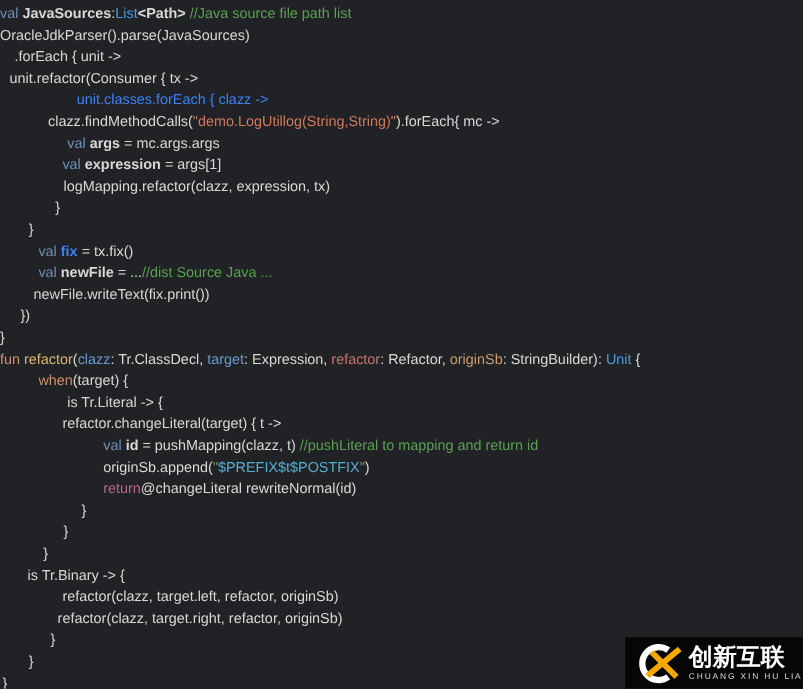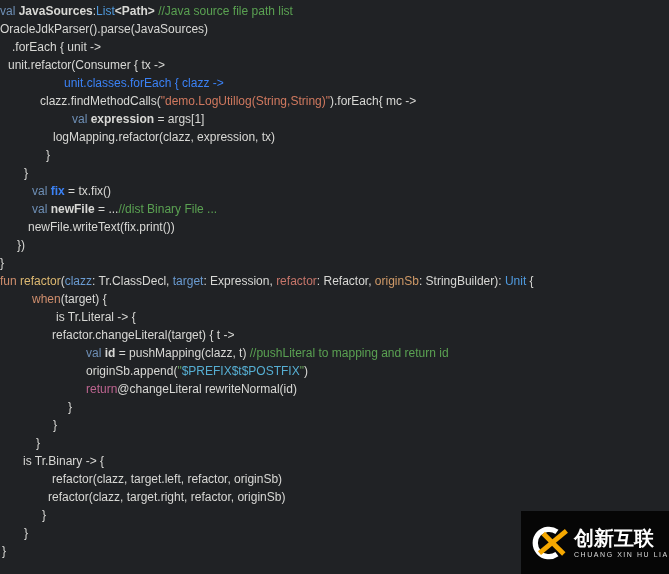--- a/index.html
+++ b/index.html
@@ -13,21 +13,21 @@
   }
   .code {
     position:absolute; top:0; left:0; right:0; bottom:0;
     padding-top:2px;
     font-size:12px; line-height:18px;
   }
   .line { height:18px; white-space:pre; }
   .line span { vertical-align:top; }
   .watermark {
     position:absolute; right:0; bottom:0;
-    width:148px; height:63px;
+    width:148px; height:43px;
     background:var(--wm-bg);
     display:flex; align-items:center;
     padding:0 6px 0 9px;
     gap:6px;
   }
   .wm-text { display:flex; flex-direction:column; justify-content:center; }
   .wm-brand { font-size:20px; font-weight:700; color:#ffffff; line-height:1.05; white-space:nowrap; }
   .wm-sub   { font-size:7px; color:#dcdcdc; letter-spacing:1.55px; white-space:nowrap; margin-top:2px; }
   .logo { flex:0 0 auto; }
   .c-stroke { stroke:#ffffff; fill:none; }
@@ -36,26 +36,27 @@
 </head>
 <body>
 
 <div class="code">
     <div class="line" style="padding-left: 0px;"><span style="color: rgb(110, 143, 182);">val </span><span style="color: rgb(216, 216, 213); font-weight: 700;">JavaSources</span><span style="color: rgb(216, 216, 213);">:</span><span style="color: rgb(79, 154, 222);">List</span><span style="color: rgb(216, 216, 213); font-weight: 700;">&lt;Path&gt;</span><span style="color: rgb(216, 216, 213);"> </span><span style="color: rgb(90, 161, 82);">//Java source file path list</span></div>
     <div class="line" style="padding-left: 0px;"><span style="color: rgb(216, 216, 213);">OracleJdkParser().parse(JavaSources)</span></div>
     <div class="line" style="padding-left: 12px;"><span style="color: rgb(216, 216, 213);">.forEach { unit -&gt;</span></div>
     <div class="line" style="padding-left: 8px;"><span style="color: rgb(216, 216, 213);">unit.refactor(Consumer { tx -&gt;</span></div>
     <div class="line" style="padding-left: 24px;"><span style="color: #3b82f6; margin-left: 40px;">unit.classes.forEach { clazz -&gt;</span></div>
     <div class="line" style="padding-left: 40px;"><span style="color: rgb(216, 216, 213); text-align: center;">clazz.findMethodCalls(</span><span style="color: rgb(208, 121, 95);">"demo.LogUtillog(String,String)"</span><span style="color: rgb(216, 216, 213);">).forEach{ mc -&gt;</span></div>
-    <div class="line" style="padding-left: 72px;"><span style="color: rgb(110, 143, 182);">val </span><span style="color: rgb(216, 216, 213); font-weight: 700;">expression</span><span style="color: rgb(216, 216, 213);"> = args[1]</span></div>
+    <div class="line" style="padding-left: 56px;"><span style="color: rgb(110, 143, 182);">val </span><span style="color: rgb(216, 216, 213); font-weight: 700;">args</span><span style="color: rgb(216, 216, 213);"> = mc.args.args</span></div>
+    <div class="line" style="padding-left: 52px;"><span style="color: rgb(110, 143, 182);">val </span><span style="color: rgb(216, 216, 213); font-weight: 700;">expression</span><span style="color: rgb(216, 216, 213);"> = args[1]</span></div>
     <div class="line" style="padding-left: 53px;"><span style="color: rgb(216, 216, 213);">logMapping.refactor(clazz, expression, tx)</span></div>
     <div class="line" style="padding-left: 46px;"><span style="color: rgb(216, 216, 213);">}</span></div>
     <div class="line" style="padding-left: 24px;"><span style="color: rgb(216, 216, 213);">}</span></div>
     <div class="line" style="padding-left: 32px;"><span style="color: rgb(110, 143, 182);">val </span><span style="color: #3b82f6; font-weight: 700; text-align: right;">fix</span><span style="color: rgb(216, 216, 213);"> = tx.fix()</span></div>
-    <div class="line" style="padding-left: 32px;"><span style="color: rgb(110, 143, 182);">val </span><span style="color: rgb(216, 216, 213); font-weight: 700;">newFile</span><span style="color: rgb(216, 216, 213);"> = ...</span><span style="color: rgb(90, 161, 82);">//dist Binary File ...</span></div>
+    <div class="line" style="padding-left: 32px;"><span style="color: rgb(110, 143, 182);">val </span><span style="color: rgb(216, 216, 213); font-weight: 700;">newFile</span><span style="color: rgb(216, 216, 213);"> = ...</span><span style="color: rgb(90, 161, 82);">//dist Source Java ...</span></div>
     <div class="line" style="padding-left: 28px;"><span style="color: rgb(216, 216, 213);">newFile.writeText(fix.print())</span></div>
     <div class="line" style="padding-left: 17px;"><span style="color: rgb(216, 216, 213);">})</span></div>
     <div class="line" style="padding-left: 0px;"><span style="color: rgb(216, 216, 213);">}</span></div>
     <div class="line" style="padding-left: 0px;"><span style="color: rgb(207, 142, 109);">fun </span><span style="color: rgb(220, 184, 113);">refactor</span><span style="color: rgb(216, 216, 213);">(</span><span style="color: rgb(106, 155, 209);">clazz</span><span style="color: rgb(216, 216, 213);">: Tr.ClassDecl, </span><span style="color: rgb(106, 155, 209);">target</span><span style="color: rgb(216, 216, 213);">: Expression, </span><span style="color: rgb(197, 117, 106);">refactor</span><span style="color: rgb(216, 216, 213);">: Refactor, </span><span style="color: rgb(207, 154, 104);">originSb</span><span style="color: rgb(216, 216, 213);">: StringBuilder): </span><span style="color: rgb(79, 154, 222);">Unit</span><span style="color: rgb(216, 216, 213);"> {</span></div>
     <div class="line" style="padding-left: 32px;"><span style="color: rgb(207, 142, 109);">when</span><span style="color: rgb(216, 216, 213);">(target) {</span></div>
     <div class="line" style="padding-left: 56px;"><span style="color: rgb(216, 216, 213);">is Tr.Literal -&gt; {</span></div>
     <div class="line" style="padding-left: 52px;"><span style="color: rgb(216, 216, 213);">refactor.changeLiteral(target) { t -&gt;</span></div>
     <div class="line" style="padding-left: 86px;"><span style="color: rgb(110, 143, 182);">val </span><span style="color: rgb(216, 216, 213); font-weight: 700;">id</span><span style="color: rgb(216, 216, 213);"> = pushMapping(clazz, t) </span><span style="color: rgb(90, 161, 82);">//pushLiteral to mapping and return id</span></div>
     <div class="line" style="padding-left: 86px;"><span style="color: rgb(216, 216, 213);">originSb.append(</span><span style="color: rgb(103, 160, 91);">"</span><span style="color: rgb(86, 174, 210);">$PREFIX$t$POSTFIX</span><span style="color: rgb(103, 160, 91);">"</span><span style="color: rgb(216, 216, 213);">)</span></div>
     <div class="line" style="padding-left: 86px;"><span style="color: rgb(189, 101, 144);">return</span><span style="color: rgb(216, 216, 213);">@changeLiteral rewriteNormal(id)</span></div>

